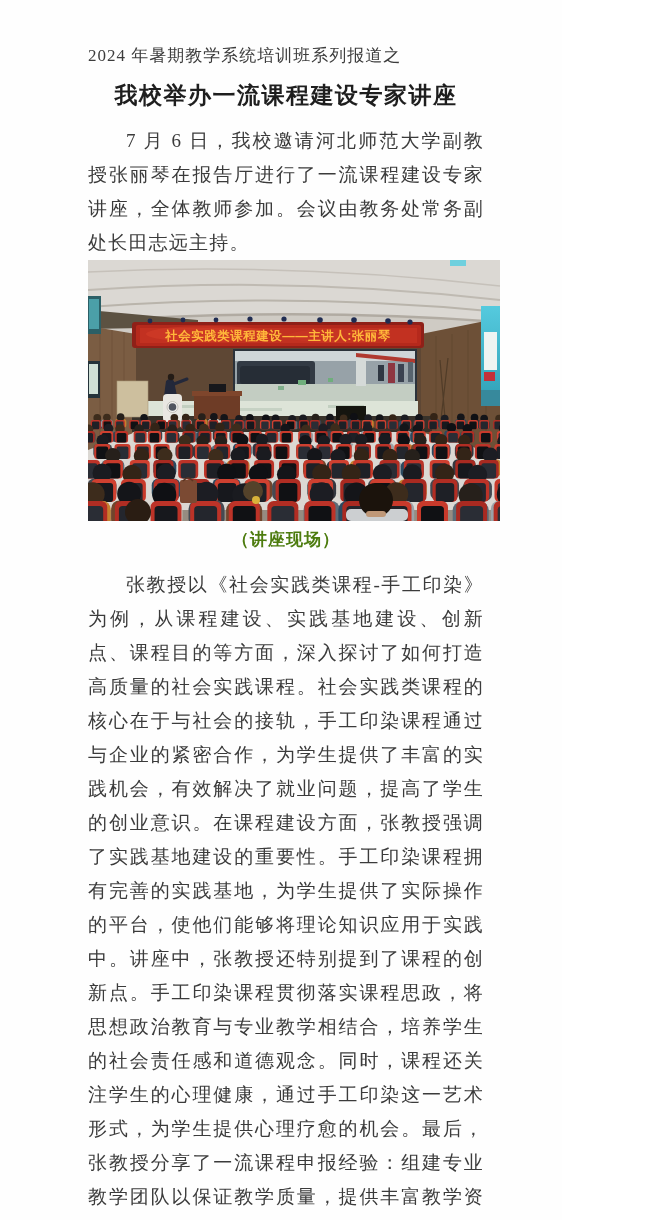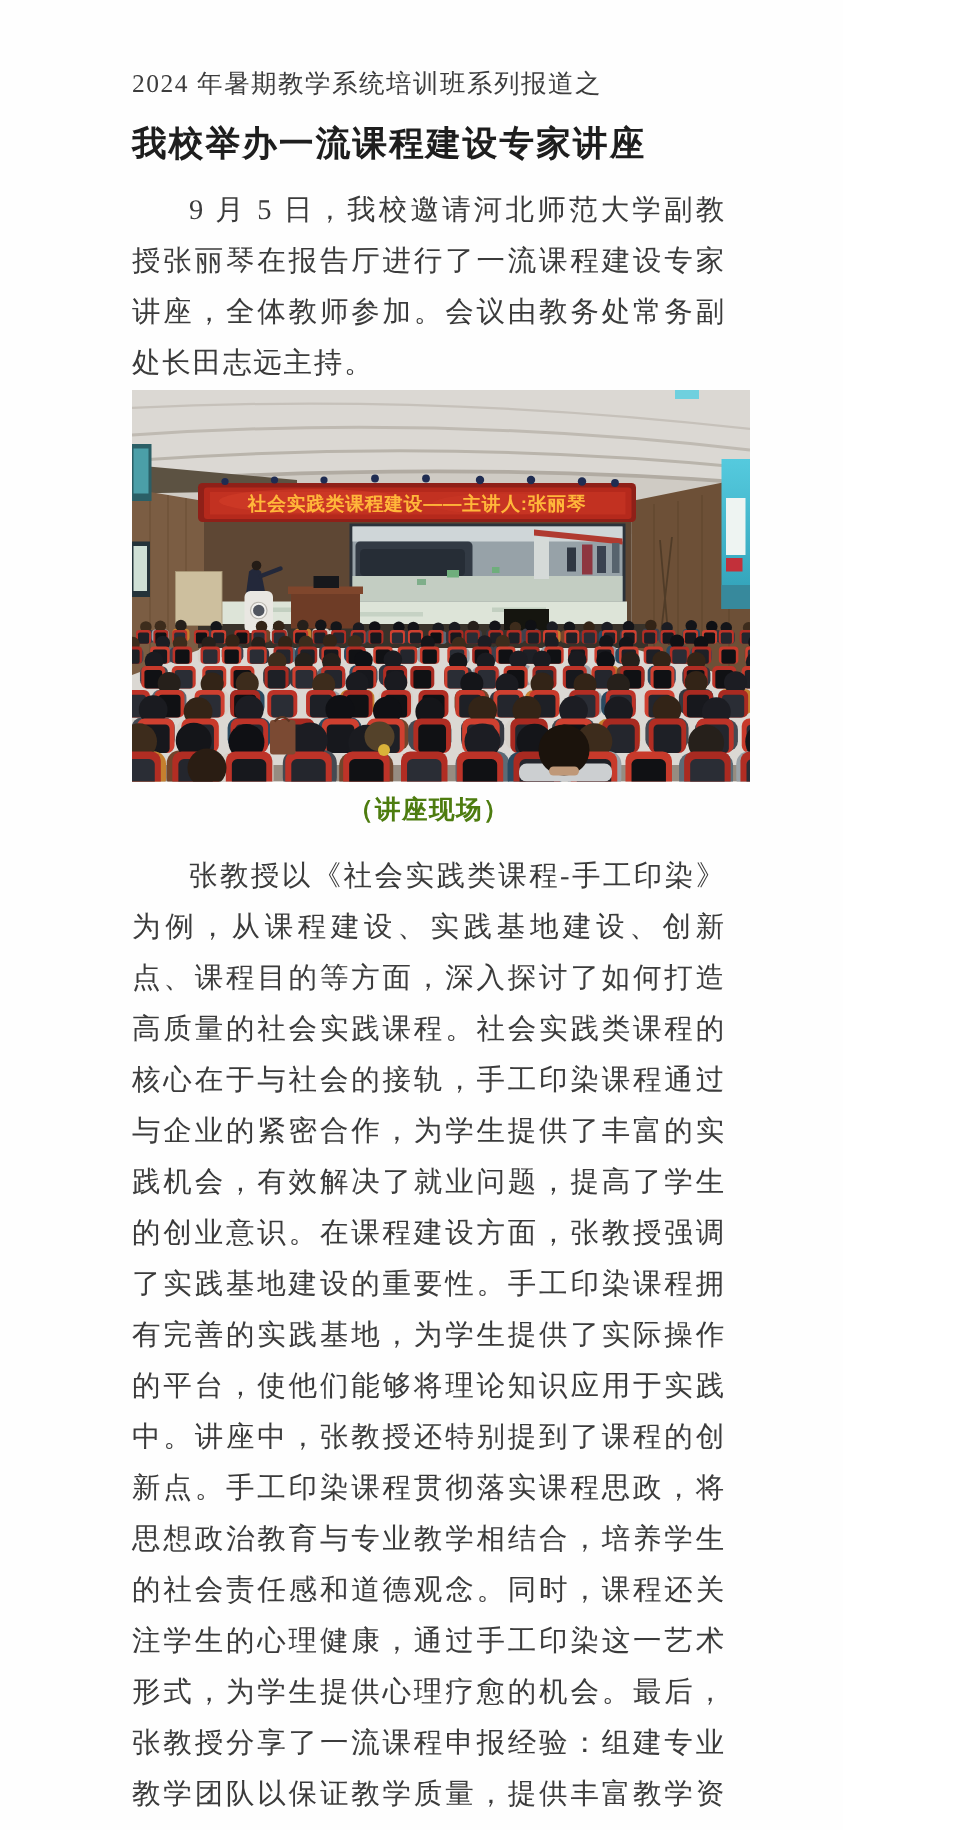--- a/index.html
+++ b/index.html
@@ -10,21 +10,21 @@
   .page {
     box-sizing:border-box; width:562px; height:1220px;
     padding:44px 78px 0 88px; background:#fefefe; color:#3b3b3b;
   }
   .series {
     font-size:17px; letter-spacing:1px; color:#3c3c3c; line-height:24px;
   }
   .title {
     font-family:"Liberation Sans","DejaVu Sans",sans-serif;
     font-size:23px; font-weight:bold; color:#1e1e1e;
-    letter-spacing:1.5px; line-height:30px;
+    text-align:center; letter-spacing:1.5px; line-height:30px;
     margin:12px 0 0 0;
   }
   .para {
     font-size:19px; line-height:34px; letter-spacing:1.2px;
     text-align:justify; text-justify:inter-character; word-break:break-all;
     text-indent:2em; margin:14px 0 0 0; color:#3b3b3b;
   }
   .para.body2 { margin-top:16px; }
   .photo-figure { margin:0; text-align:center; }
   svg.photo { display:block; margin:0 auto; width:412px; height:261px; background:#dbd8d3; }
@@ -44,21 +44,21 @@
 </style>
 </head>
 <body>
 
 <div class="page">
 
   <div class="series">2024 年暑期教学系统培训班系列报道之</div>
 
   <h1 class="title">我校举办一流课程建设专家讲座</h1>
 
-  <p class="para">9 月 5 日，我校邀请河北师范大学副教授张丽琴在报告厅进行了一流课程建设专家讲座，全体教师参加。会议由教务处常务副处长田志远主持。</p>
+  <p class="para">7 月 6 日，我校邀请河北师范大学副教授张丽琴在报告厅进行了一流课程建设专家讲座，全体教师参加。会议由教务处常务副处长田志远主持。</p>
 
   <figure class="photo-figure">
     <svg class="photo" viewBox="0 0 412 261" width="412" height="261" xmlns="http://www.w3.org/2000/svg">
       <defs>
         <linearGradient id="cyanGrad" x1="0" y1="0" x2="0" y2="1">
           <stop offset="0" stop-color="#55cade"></stop>
             <stop offset="1" stop-color="#2f9fb6"></stop>
         </linearGradient>
       </defs>
 

